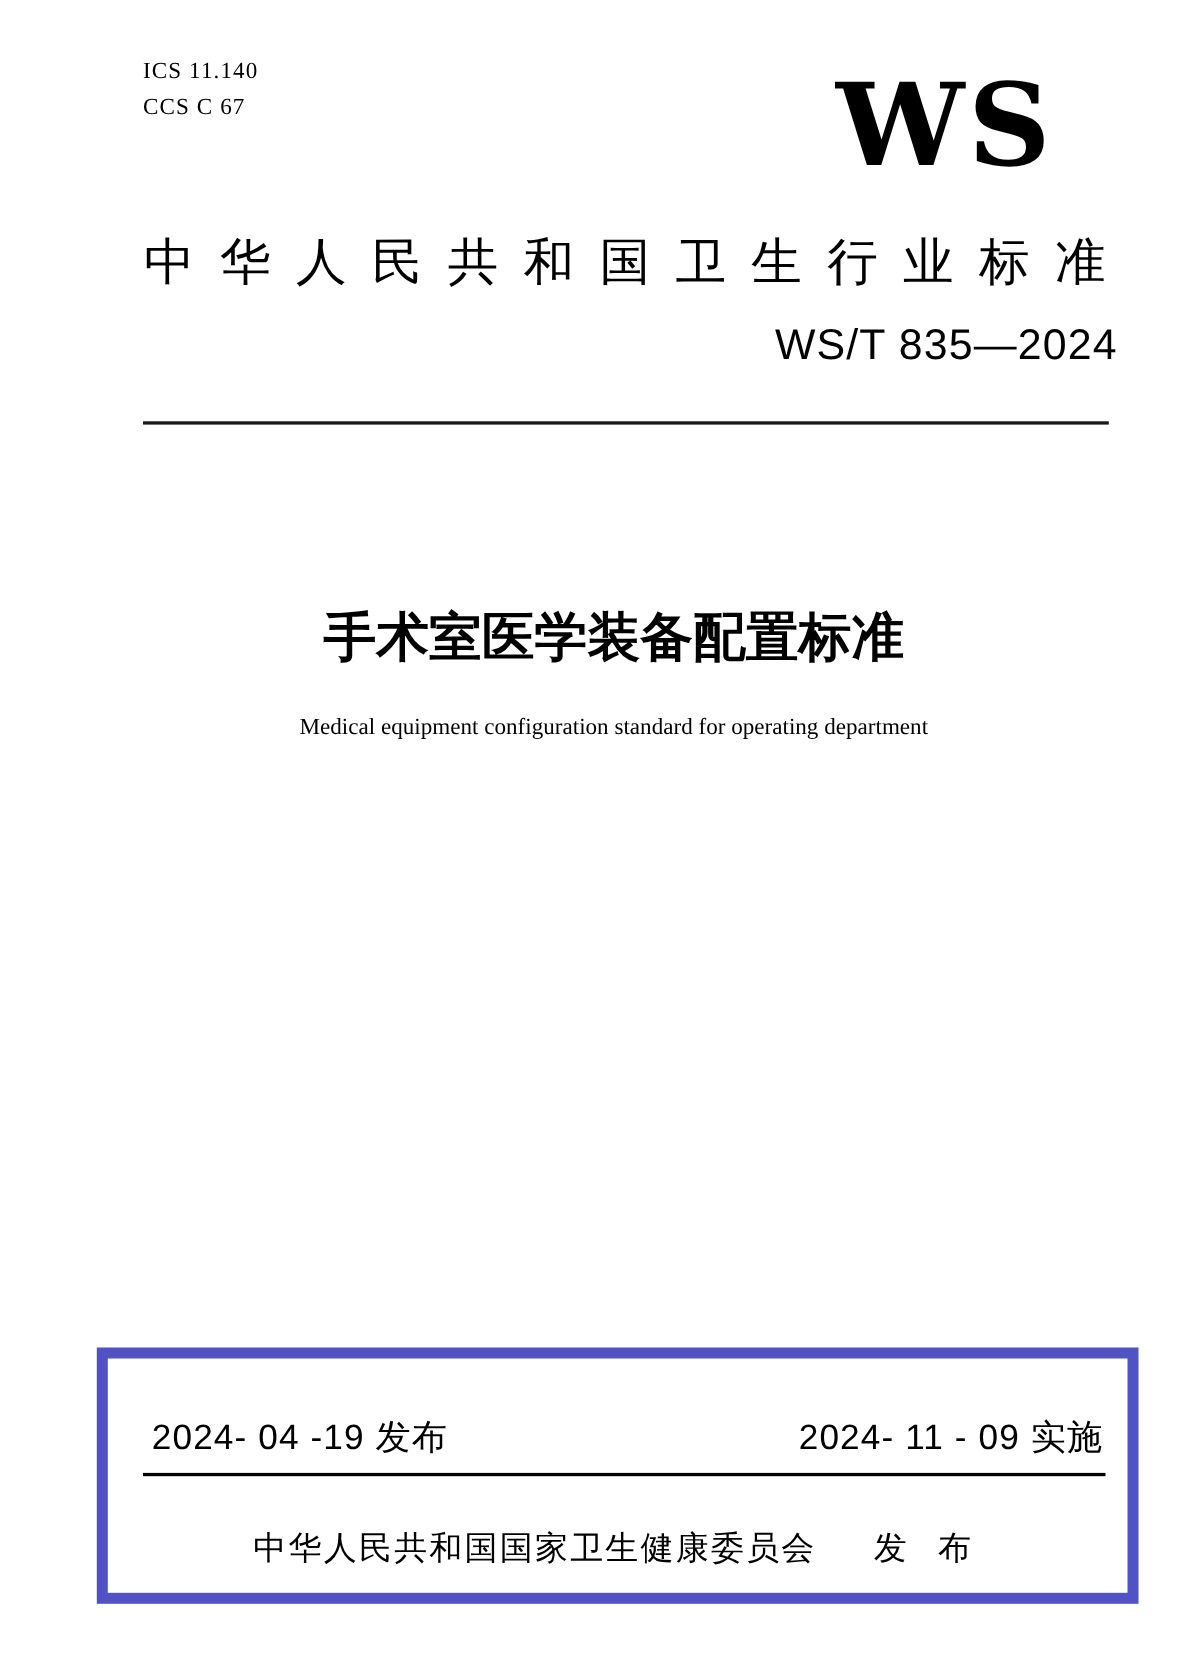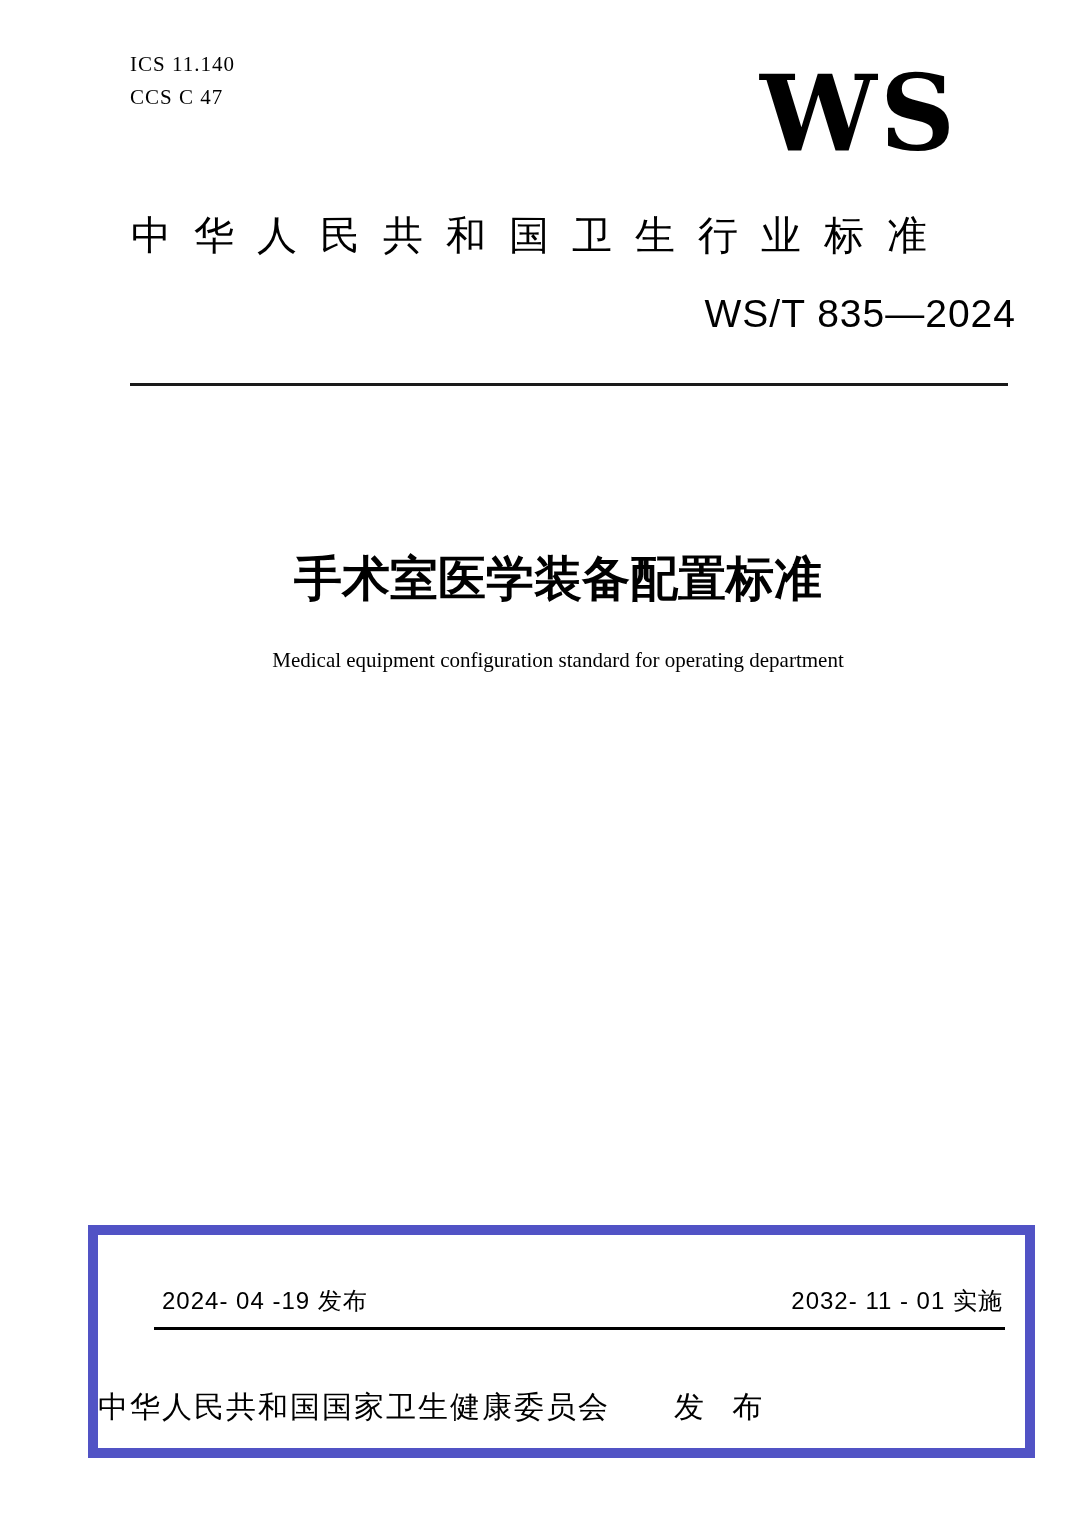--- a/index.html
+++ b/index.html
@@ -38,21 +38,21 @@
     letter-spacing: 3px;
     text-align: right;
   }
 
   
   .std-name {
     position: absolute;
     left: 131px;
     top: 208px;
     width: 880px;
-    font-size: 40px;
+    font-size: 46px;
     letter-spacing: 23px;
     white-space: nowrap;
     font-weight: 500;
   }
 
   .doc-number {
     position: absolute;
     top: 292px;
     right: 100px;
     font-size: 39px;
@@ -101,49 +101,49 @@
   }
 
   .date-row {
     position: absolute;
     left: 32px;
     right: 20px;
     top: 50px;
     display: flex;
     justify-content: space-between;
     align-items: baseline;
-    font-size: 24px;
+    font-size: 32px;
     border-bottom: 3px solid #000;
     padding: 0 2px 10px 8px;
     letter-spacing: 1px;
-    margin-left: 24px;
   }
   .date-item { white-space: nowrap; }
 
   .publisher-row {
     position: absolute;
     left: 0;
     width: 100%;
     top: 152px;
     display: flex;
+    justify-content: center;
     align-items: baseline;
-    gap: 52px;
+    gap: 40px;
     font-size: 30px;
     letter-spacing: 2px;
   }
   .publish-label { letter-spacing: 10px; margin-left: 12px; }
 </style>
 </head>
 <body>
 
 <div class="page">
 
   <div class="codes">
     <div>ICS 11.140</div>
-    <div>CCS C 47</div>
+    <div>CCS C 67</div>
   </div>
 
   <div class="ws-logo">WS</div>
 
   <div class="std-name">中华人民共和国卫生行业标准</div>
 
   <div class="doc-number">WS/T 835—2024</div>
 
   <div class="rule"></div>
 
@@ -151,21 +151,21 @@
 
   <div class="title-en">Medical equipment configuration standard for operating department</div>
 
   <div class="approval-box" style="border-color: rgb(81, 83, 197);">
     <div class="date-row">
       <span class="date-item">
         <span>2024- 04 -19</span>
         <span>发布</span>
       </span>
       <span class="date-item">
-        <span>2032- 11 - 01</span>
+        <span>2024- 11 - 09</span>
         <span>实施</span>
       </span>
     </div>
     <div class="publisher-row">
       <span>中华人民共和国国家卫生健康委员会</span>
       <span class="publish-label">发 布</span>
     </div>
   </div>
 
 </div>

